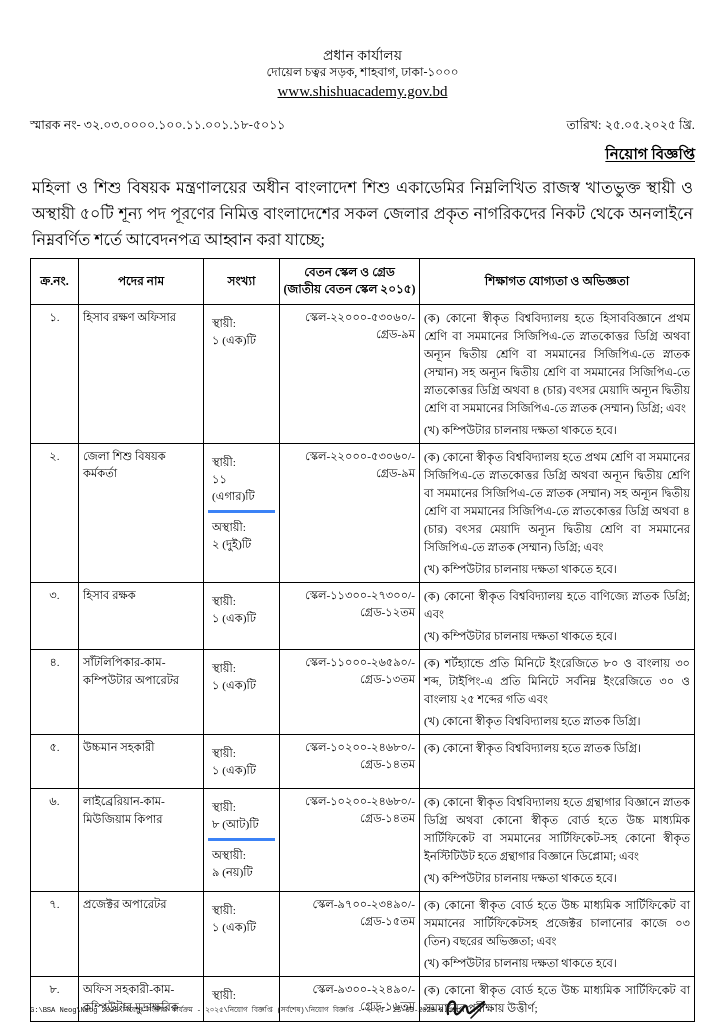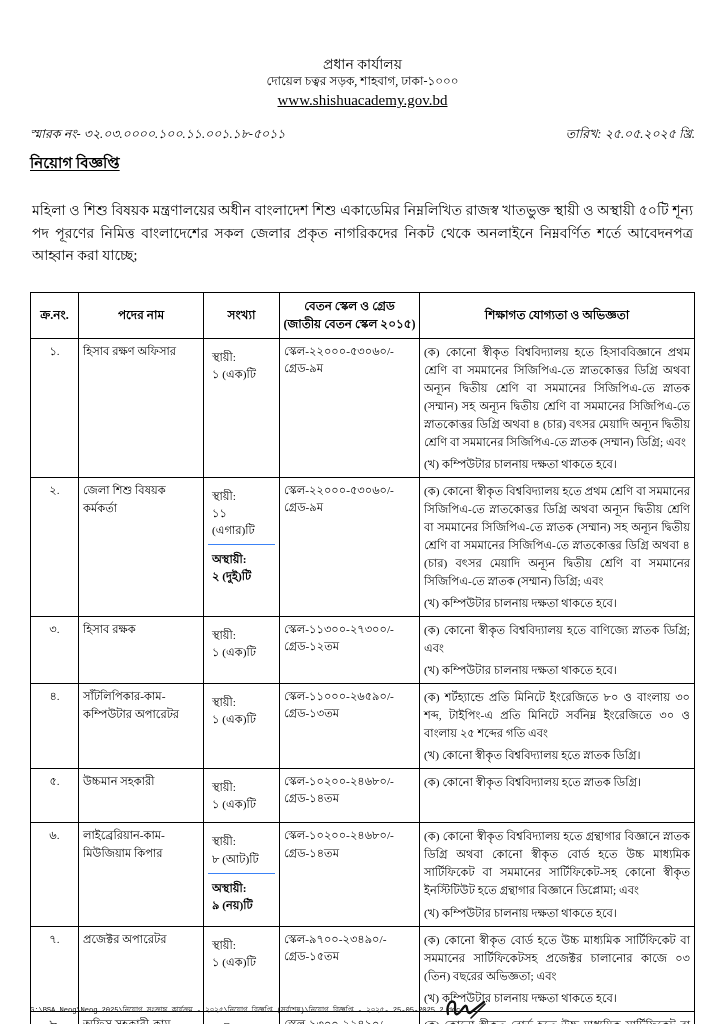--- a/index.html
+++ b/index.html
@@ -36,65 +36,64 @@
   .lh-ministry {
     font-size: 15px;
     margin-top: 3px;
   }
   .lh-academy {
     font-size: 15px;
     margin-top: 3px;
   }
   .lh-office {
     font-size: 14px;
-    margin-top: 20px;
+    margin-top: 11px;
   }
   .lh-address {
     font-size: 12px;
     margin-top: 0;
   }
   .lh-url {
     font-size: 15px;
     margin-top: 1px;
     text-decoration: underline;
     font-family: "Liberation Serif", serif;
   }
 
   
   .memo-row {
     display: flex;
     justify-content: space-between;
     align-items: center;
     margin-top: 14px;
     font-size: 12.5px;
-    font-style: italic;
   }
   .memo-no { text-align: left; }
   .memo-date { text-align: right; }
 
   
   .doc-title {
-    text-align: left;
+    text-align: right;
     font-size: 15px;
     font-weight: bold;
     margin-top: 6px;
-    margin-bottom: 24px;
+    margin-bottom: 8px;
   }
   .doc-title span {
     text-decoration: underline;
     text-underline-offset: 2px;
   }
 
   
   .intro {
-    font-size: 14px;
+    font-size: 16px;
     line-height: 1.62;
     text-align: justify;
     text-justify: inter-word;
-    margin: 0 0 24px 0;
+    margin: 0 0 5px 0;
     padding: 0 2px;
   }
 
   
   table.jobs {
     width: 100%;
     border-collapse: collapse;
     table-layout: fixed;
     font-size: 11.4px;
   }
@@ -129,25 +128,24 @@
   }
   td.c-num {
     padding: 0;
     text-align: left;
   }
   td.c-num .numblock {
     padding: 6px 4px 5px 4px;
     line-height: 1.5;
   }
   td.c-num .numblock + .numblock {
-    border-top: 1px solid #3b82f6;
-    font-weight: bold;
+    border-top: 3px solid #3b82f6;
   }
   td.c-scale {
-    text-align: left;
+    text-align: right;
     line-height: 1.5;
     padding-top: 6px;
   }
   td.c-qual {
     text-align: justify;
     text-justify: inter-word;
     line-height: 1.58;
     padding: 5px 5px 5px 5px;
     margin-top: 20px;
   }

